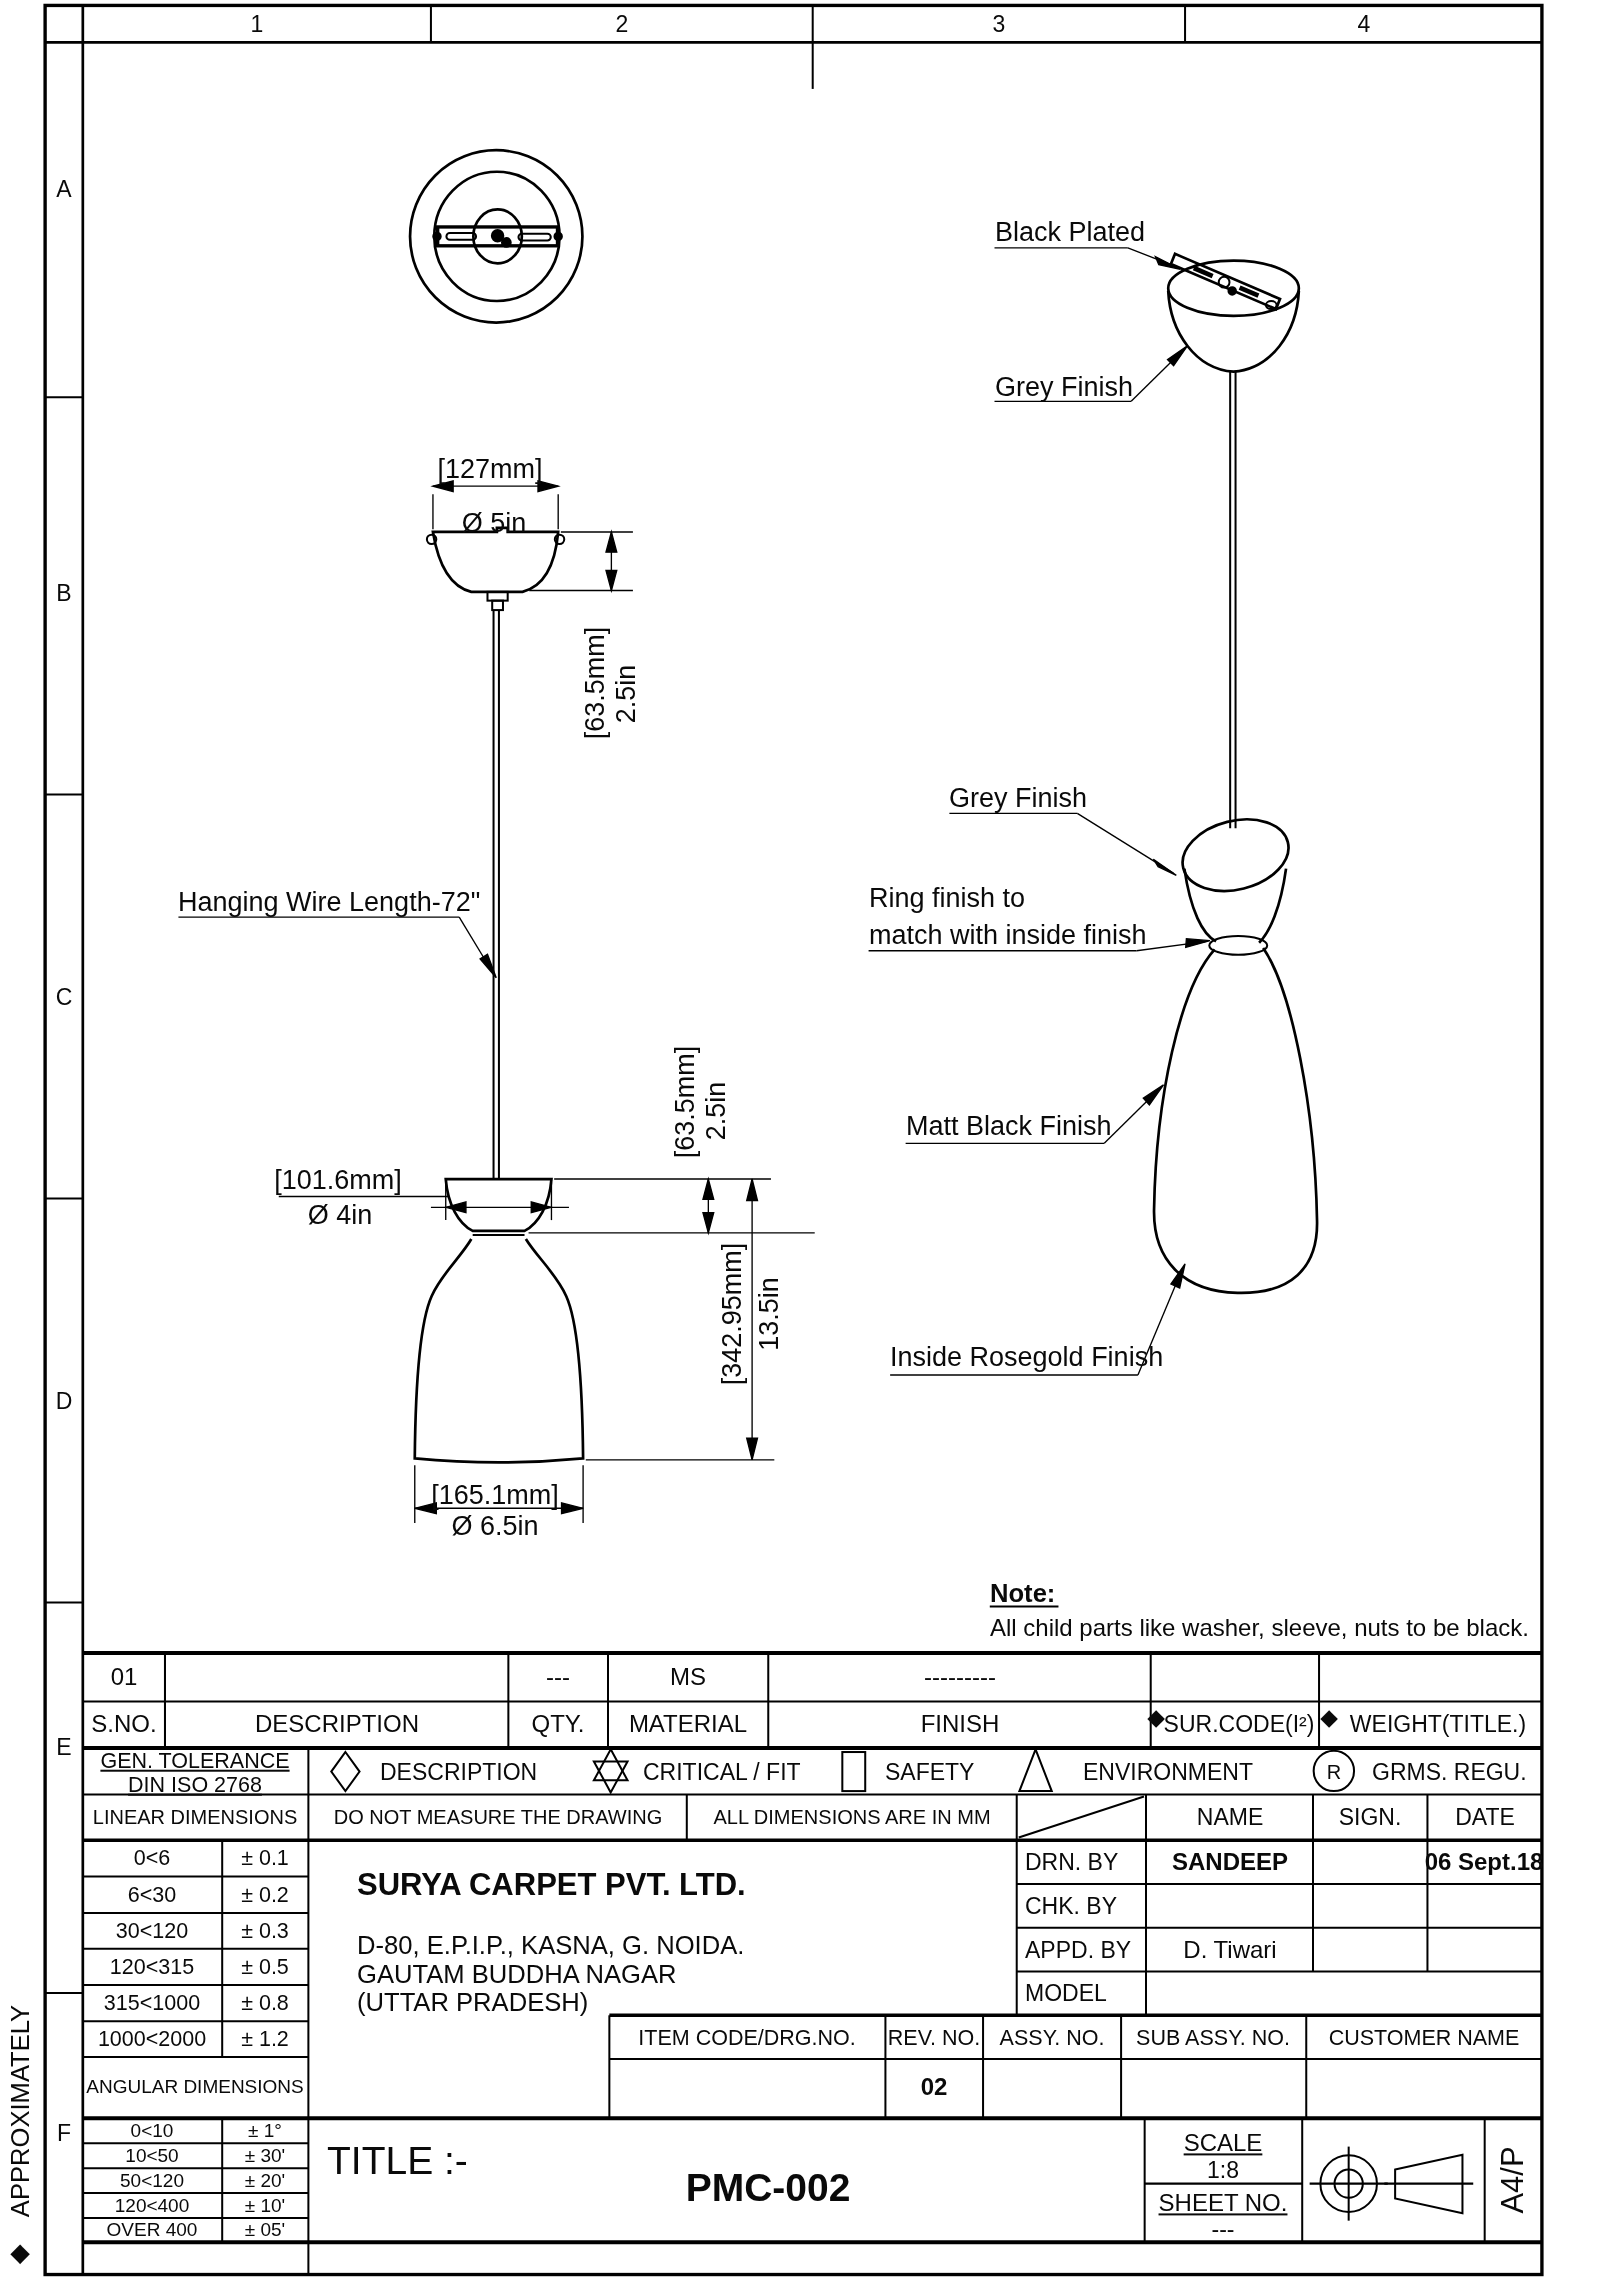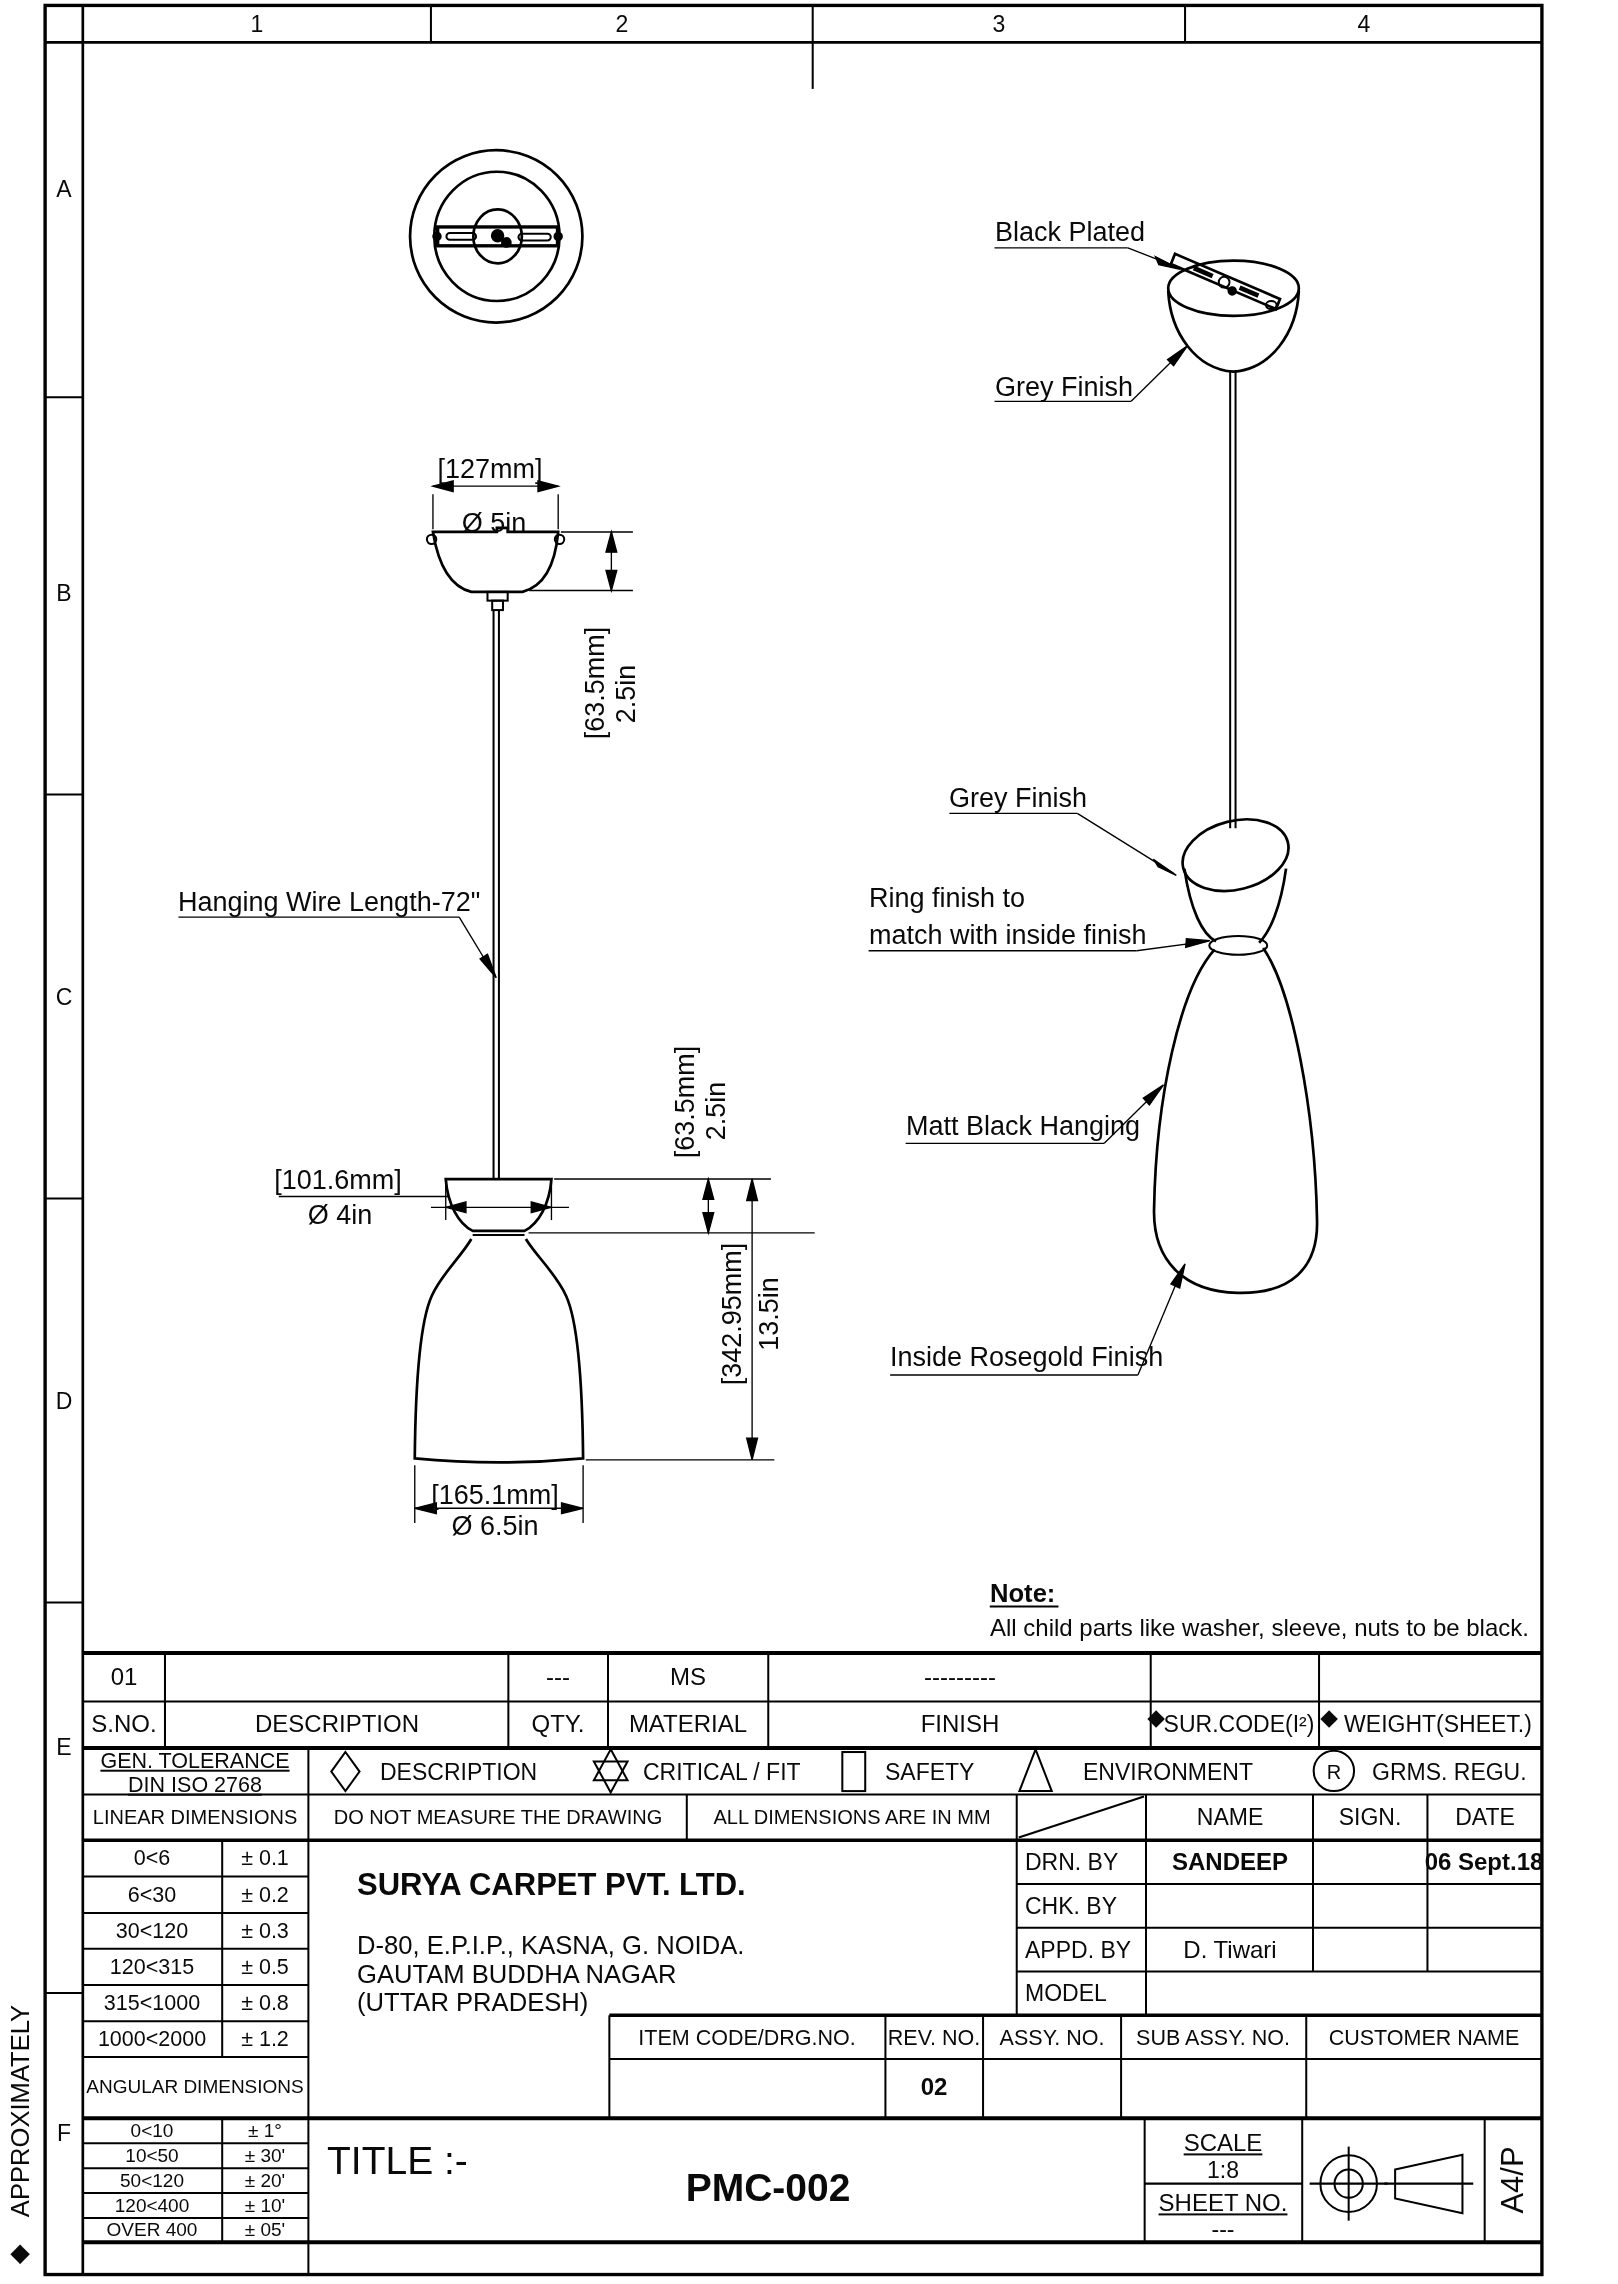--- a/index.html
+++ b/index.html
@@ -255,41 +255,41 @@
   <div class="t rot f40" style="left:732px;top:1314px">[342.95mm]</div>
   <div class="t rot f40" style="left:769px;top:1314px">13.5in</div>
   <div class="t ctr f40" style="left:495px;top:1495px">[165.1mm]</div>
   <div class="t ctr f40" style="left:495px;top:1526px">Ø 6.5in</div>
 
   <div class="t lft f40" style="left:995px;top:232px">Black Plated</div>
   <div class="t lft f40" style="left:995px;top:387px">Grey Finish</div>
   <div class="t lft f40" style="left:949px;top:798px">Grey Finish</div>
   <div class="t lft f40" style="left:869px;top:898px">Ring finish to</div>
   <div class="t lft f40" style="left:869px;top:935px">match with inside finish</div>
-  <div class="t lft f40" style="left:906px;top:1126px">Matt Black Hanging</div>
+  <div class="t lft f40" style="left:906px;top:1126px">Matt Black Finish</div>
   <div class="t lft f40" style="left:890px;top:1357px">Inside Rosegold Finish</div>
 
   <div class="t lft f38 b" style="left:990px;top:1593px">Note:</div>
   <div class="t lft f36" style="left:990px;top:1628px">All child parts like washer, sleeve, nuts to be black.</div>
 
   <div class="t ctr f36" style="left:124px;top:1677px">01</div>
   <div class="t ctr f36" style="left:337px;top:1677px"></div>
   <div class="t ctr f36" style="left:558px;top:1677px">---</div>
   <div class="t ctr f36" style="left:688px;top:1677px">MS</div>
   <div class="t ctr f36" style="left:960px;top:1677px">---------</div>
 
   <div class="t ctr f36" style="left:124px;top:1724px">S.NO.</div>
   <div class="t ctr f36" style="left:337px;top:1724px">DESCRIPTION</div>
   <div class="t ctr f36" style="left:558px;top:1724px">QTY.</div>
   <div class="t ctr f36" style="left:688px;top:1724px">MATERIAL</div>
   <div class="t ctr f36" style="left:960px;top:1724px">FINISH</div>
   <div class="t ctr f34" style="left:1156px;top:1717px">◆</div>
   <div class="t ctr f34" style="left:1239px;top:1724px">SUR.CODE(I²)</div>
   <div class="t ctr f34" style="left:1329px;top:1717px">◆</div>
-  <div class="t ctr f34" style="left:1438px;top:1724px">WEIGHT(SHEET.)</div>
+  <div class="t ctr f34" style="left:1438px;top:1724px">WEIGHT(TITLE.)</div>
 
   <div class="t ctr f32 u" style="left:195px;top:1761px">GEN. TOLERANCE</div>
   <div class="t ctr f32 u" style="left:195px;top:1785px">DIN ISO 2768</div>
   <div class="t lft f34" style="left:380px;top:1772px">DESCRIPTION</div>
   <div class="t lft f34" style="left:643px;top:1772px">CRITICAL / FIT</div>
   <div class="t lft f34" style="left:885px;top:1772px">SAFETY</div>
   <div class="t lft f34" style="left:1083px;top:1772px">ENVIRONMENT</div>
   <div class="t ctr f30" style="left:1334px;top:1772px">R</div>
   <div class="t lft f34" style="left:1372px;top:1772px">GRMS. REGU.</div>
 

